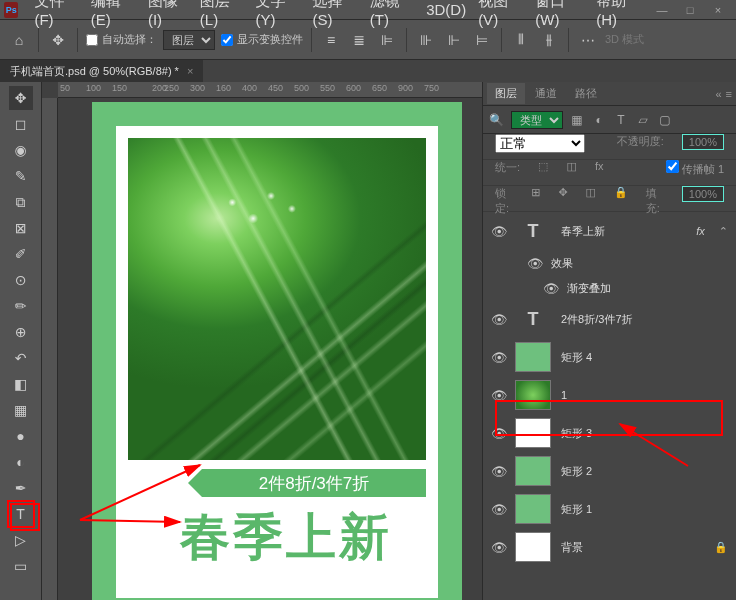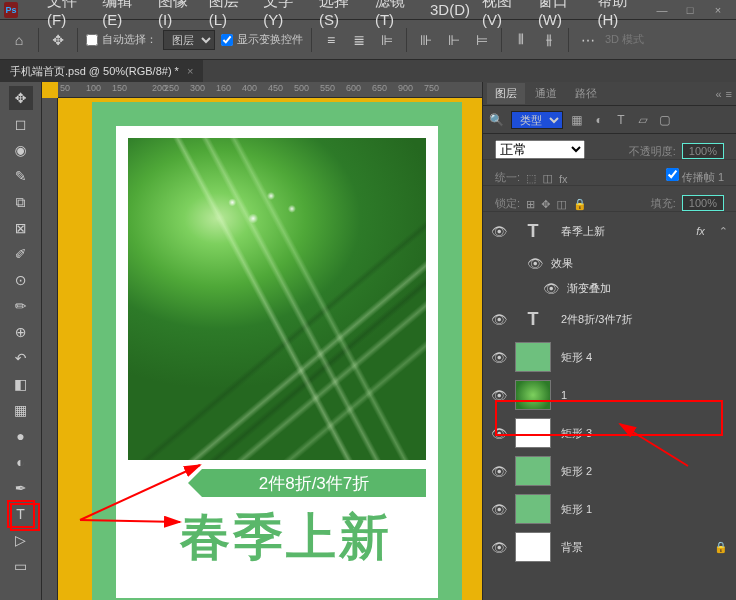--- a/index.html
+++ b/index.html
@@ -1,37 +1,37 @@
 <!DOCTYPE html>
 <html><head>
 <meta charset="utf-8">
 <style>
 *{margin:0;padding:0;box-sizing:border-box;font-family:"Microsoft YaHei",sans-serif;-webkit-font-smoothing:antialiased}
 body{background:#535353;color:#c8c8c8;font-size:11px;overflow:hidden;width:736px;height:600px;position:relative}
 .menubar{height:20px;background:#535353;display:flex;align-items:center;padding:0 4px;border-bottom:1px solid #2a2a2a}
-.menubar .ps-icon{width:16px;height:16px;background:#7f1d1d;color:#31a8ff;font-size:9px;font-weight:bold;display:flex;align-items:center;justify-content:center;margin-right:23px;border-radius:2px}
+.menubar .ps-icon{width:16px;height:16px;background:#7f1d1d;color:#31a8ff;font-size:9px;font-weight:bold;display:flex;align-items:center;justify-content:center;margin-right:10px;border-radius:2px}
 .menubar .item{padding:0 6px;cursor:pointer;font-size:15px;color:#ddd}
 .menubar .wincontrols{margin-left:auto;display:flex}
 .menubar .wincontrols span{width:28px;text-align:center;color:#aaa}
 .optbar{height:40px;background:#535353;display:flex;align-items:center;padding:0 8px;gap:6px;border-bottom:1px solid #2a2a2a}
 .optbar .ico{width:22px;height:22px;display:flex;align-items:center;justify-content:center;color:#ccc;font-size:14px}
 .optbar .sep{width:1px;height:24px;background:#3a3a3a;margin:0 2px}
 .optbar .chk{display:flex;align-items:center;gap:4px}
 .optbar .chk input{width:12px;height:12px}
 .optbar select{background:#404040;color:#ccc;border:1px solid #2a2a2a;font-size:11px;height:20px;padding:0 4px}
 .optbar .dimtext{color:#7a7a7a}
 .tabrow{height:22px;background:#424242;display:flex;}
 .doctab{height:22px;background:#323232;padding:0 10px;display:flex;align-items:center;font-size:11px;color:#ddd;max-width:220px}
 .doctab .x{margin-left:8px;color:#888}
 .main{display:flex;height:518px}
 .tools{width:42px;background:#535353;display:flex;flex-direction:column;align-items:center;padding-top:4px;gap:2px;border-right:1px solid #2a2a2a}
 .tool{width:24px;height:24px;display:flex;align-items:center;justify-content:center;color:#ccc;font-size:14px;position:relative}
 .tool.dark{background:#3a3a3a}
 .tool.sel{outline:2px solid #ff0000}
-.canvaswrap{background:#eab308;width:440px;position:relative;overflow:hidden}
+.canvaswrap{background:#404040;width:440px;position:relative;overflow:hidden}
 .ruler-h{position:absolute;top:0;left:16px;right:0;height:16px;background:#535353;border-bottom:1px solid #2a2a2a;color:#999;font-size:9px}
 .ruler-h span{position:absolute;top:1px}
 .ruler-v{position:absolute;top:16px;left:0;width:16px;bottom:0;background:#535353;border-right:1px solid #2a2a2a}
 .canvas{position:absolute;top:20px;left:50px;width:370px;height:520px;background:#68c178}
 .whitebg{position:absolute;inset:24px;background:#fff}
 .photo{position:absolute;top:36px;left:36px;width:298px;height:322px;overflow:hidden}
 .leaf{width:100%;height:100%;background:radial-gradient(ellipse 220px 170px at 30% 25%,#b8e89a 0%,#7dd05e 15%,#4fa838 40%,#2d7a28 65%,#256820 100%);position:relative}
 .leaf::before{content:"";position:absolute;inset:0;background:
  radial-gradient(circle 3px at 35% 20%,rgba(255,255,255,.95),transparent 4px),
  radial-gradient(circle 4px at 42% 25%,rgba(255,255,255,.92),transparent 5px),
@@ -47,23 +47,23 @@
  linear-gradient(140deg,transparent 79%,rgba(210,245,190,.25) 80%,transparent 81%)}
 .tagbar{position:absolute;top:367px;left:110px;width:224px;height:28px;background:#5ab76a;color:#fff;display:flex;align-items:center;justify-content:center;font-size:17px;font-weight:500}
 .tagbar::before{content:"";position:absolute;left:-14px;top:0;border-top:14px solid transparent;border-bottom:14px solid transparent;border-right:14px solid #5ab76a}
 .bigtext{position:absolute;top:402px;left:88px;font-size:50px;font-weight:900;color:#5ab76a;letter-spacing:3px}
 .panels{flex:1;background:#454545;border-left:1px solid #2a2a2a;display:flex;flex-direction:column;position:relative}
 .panel-tabs{height:24px;display:flex;align-items:center;padding:0 4px;gap:2px;border-bottom:1px solid #2a2a2a}
 .ptab{padding:3px 8px;font-size:11px;color:#999}
 .ptab.active{background:#535353;color:#ddd}
 .ptab-close{margin-left:auto;display:flex;gap:4px;color:#999}
 .panel-opts{height:28px;display:flex;align-items:center;padding:0 6px;gap:6px;border-bottom:1px solid #2a2a2a}
-.panel-opts select{background:#1d4ed8;color:#ccc;border:1px solid #222;font-size:11px;height:18px;padding:0 4px}
+.panel-opts select{background:#15803d;color:#ccc;border:1px solid #222;font-size:11px;height:18px;padding:0 4px}
 .panel-opts .ico{width:16px;color:#aaa;text-align:center;font-size:12px}
-.panel-row{height:26px;display:flex;align-items:flex-end;padding:0 12px;gap:6px;font-size:11px;color:#999;border-bottom:1px solid #3a3a3a}
+.panel-row{height:26px;display:flex;align-items:flex-start;padding:0 12px;gap:18px;font-size:11px;color:#999;border-bottom:1px solid #3a3a3a}
 .panel-row .lbl{color:#888}
 .panel-row .val{background:#333;padding:1px 6px;color:#888;border:1px solid #5eead4}
 .layers{flex:1;overflow:auto;padding-bottom:4px}
 .layer{height:38px;display:flex;align-items:center;padding:0 8px;gap:10px}
 .layer .eye{width:14px;color:#ccc;font-size:13px}
 .layer .thumb{width:36px;height:30px;display:flex;align-items:center;justify-content:center;color:#ccc;text-align:center;font-size:18px;font-weight:600}
 .layer .thumb.rect{background:#fff;border:1px solid #777}
 .layer .thumb.rect.green{background:#6ec07e}
 .layer .thumb.rect.img{background:radial-gradient(circle,#7dd05e,#2d7a28 80%)}
 .layer .name{color:#ddd;font-size:11px}

